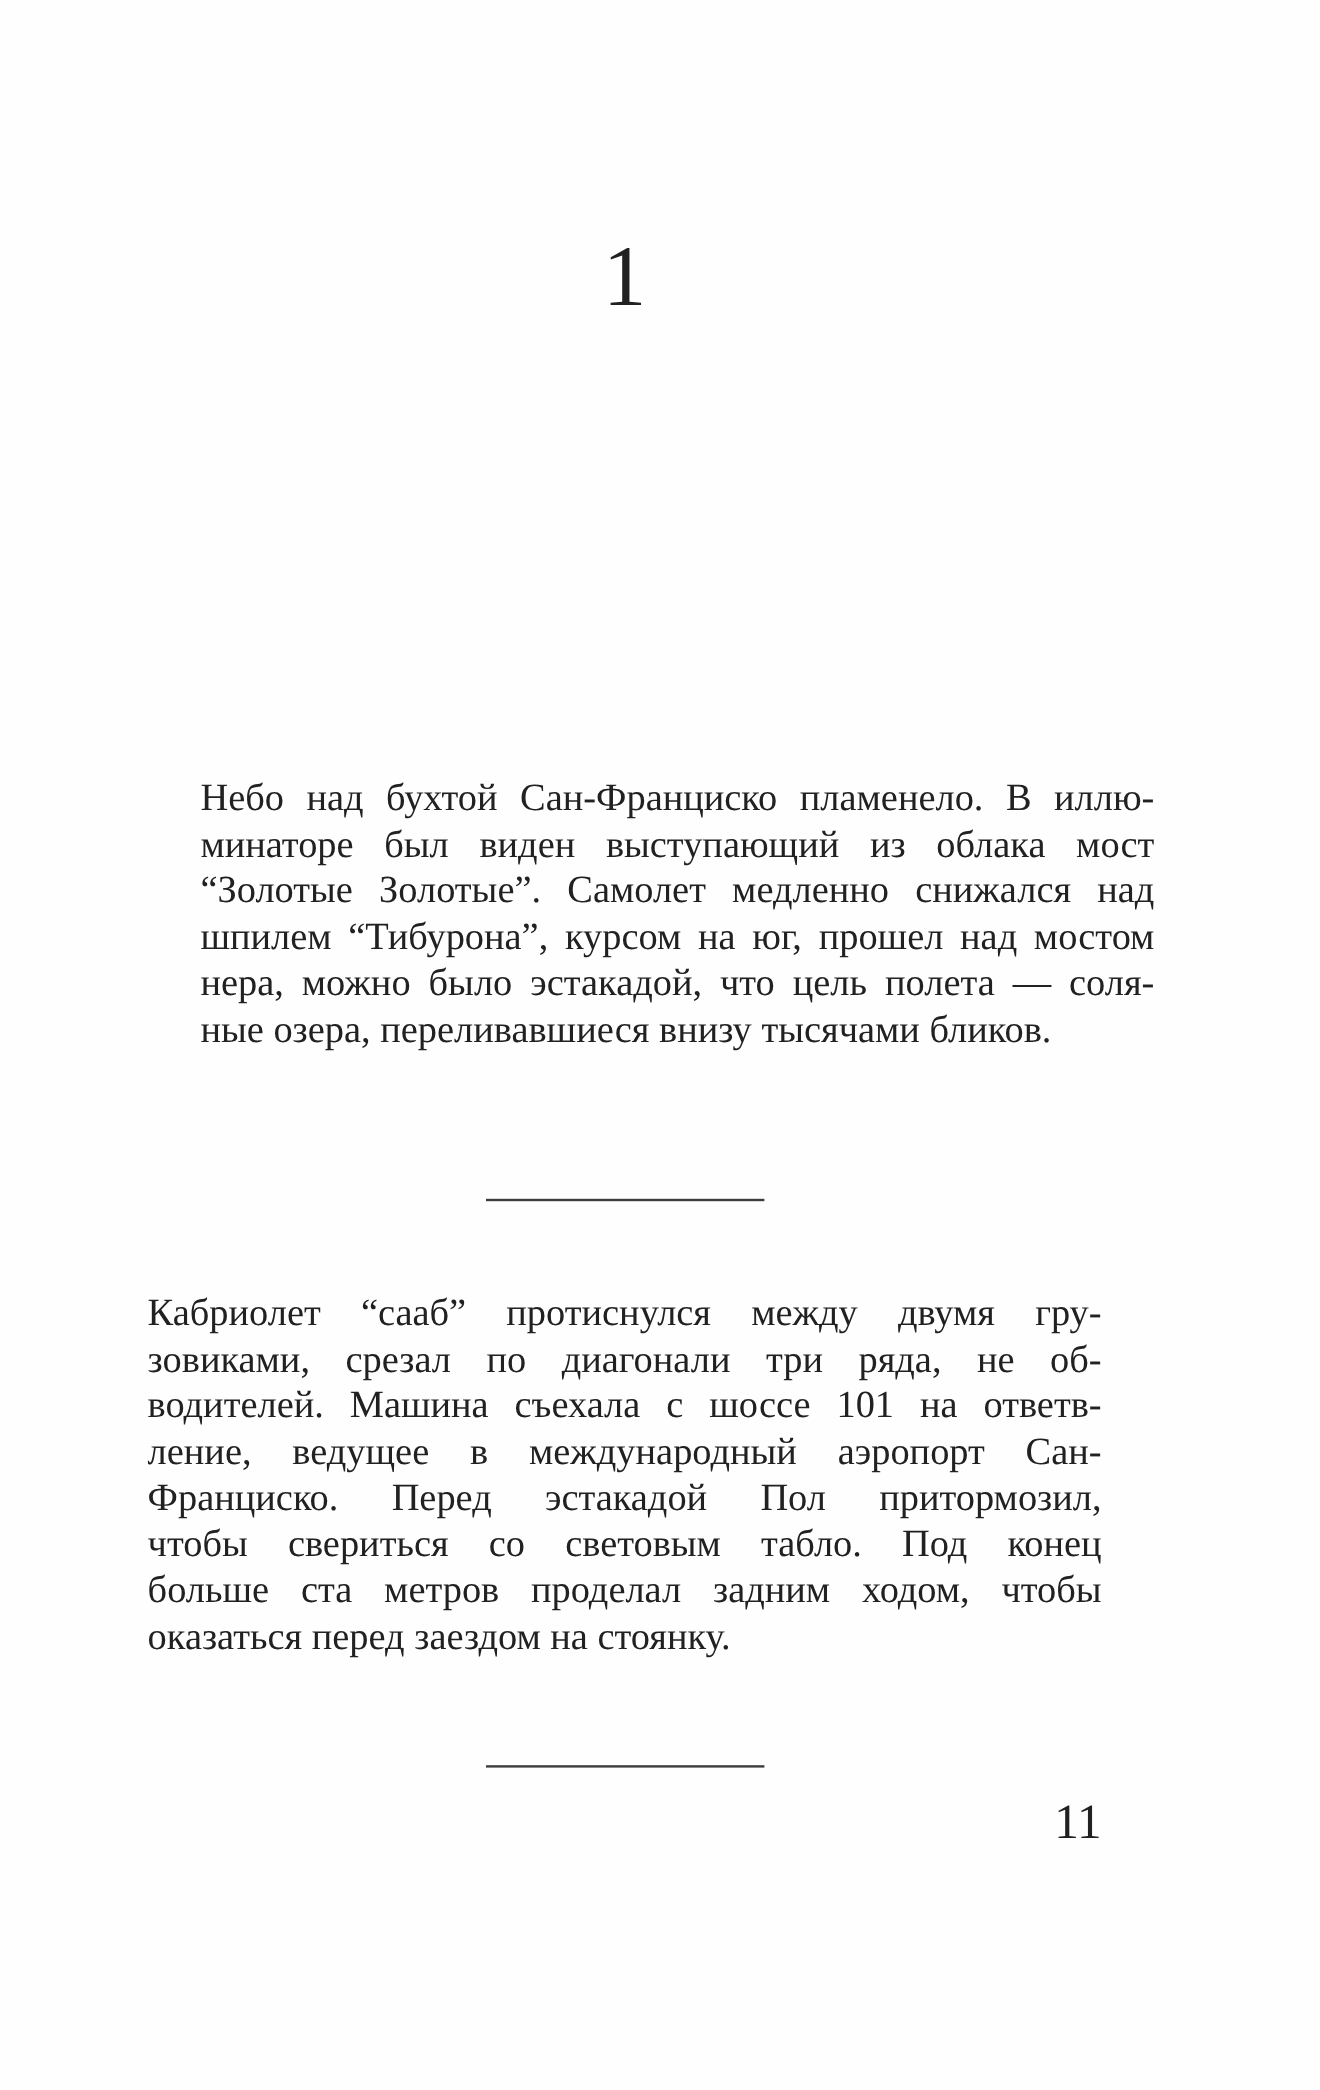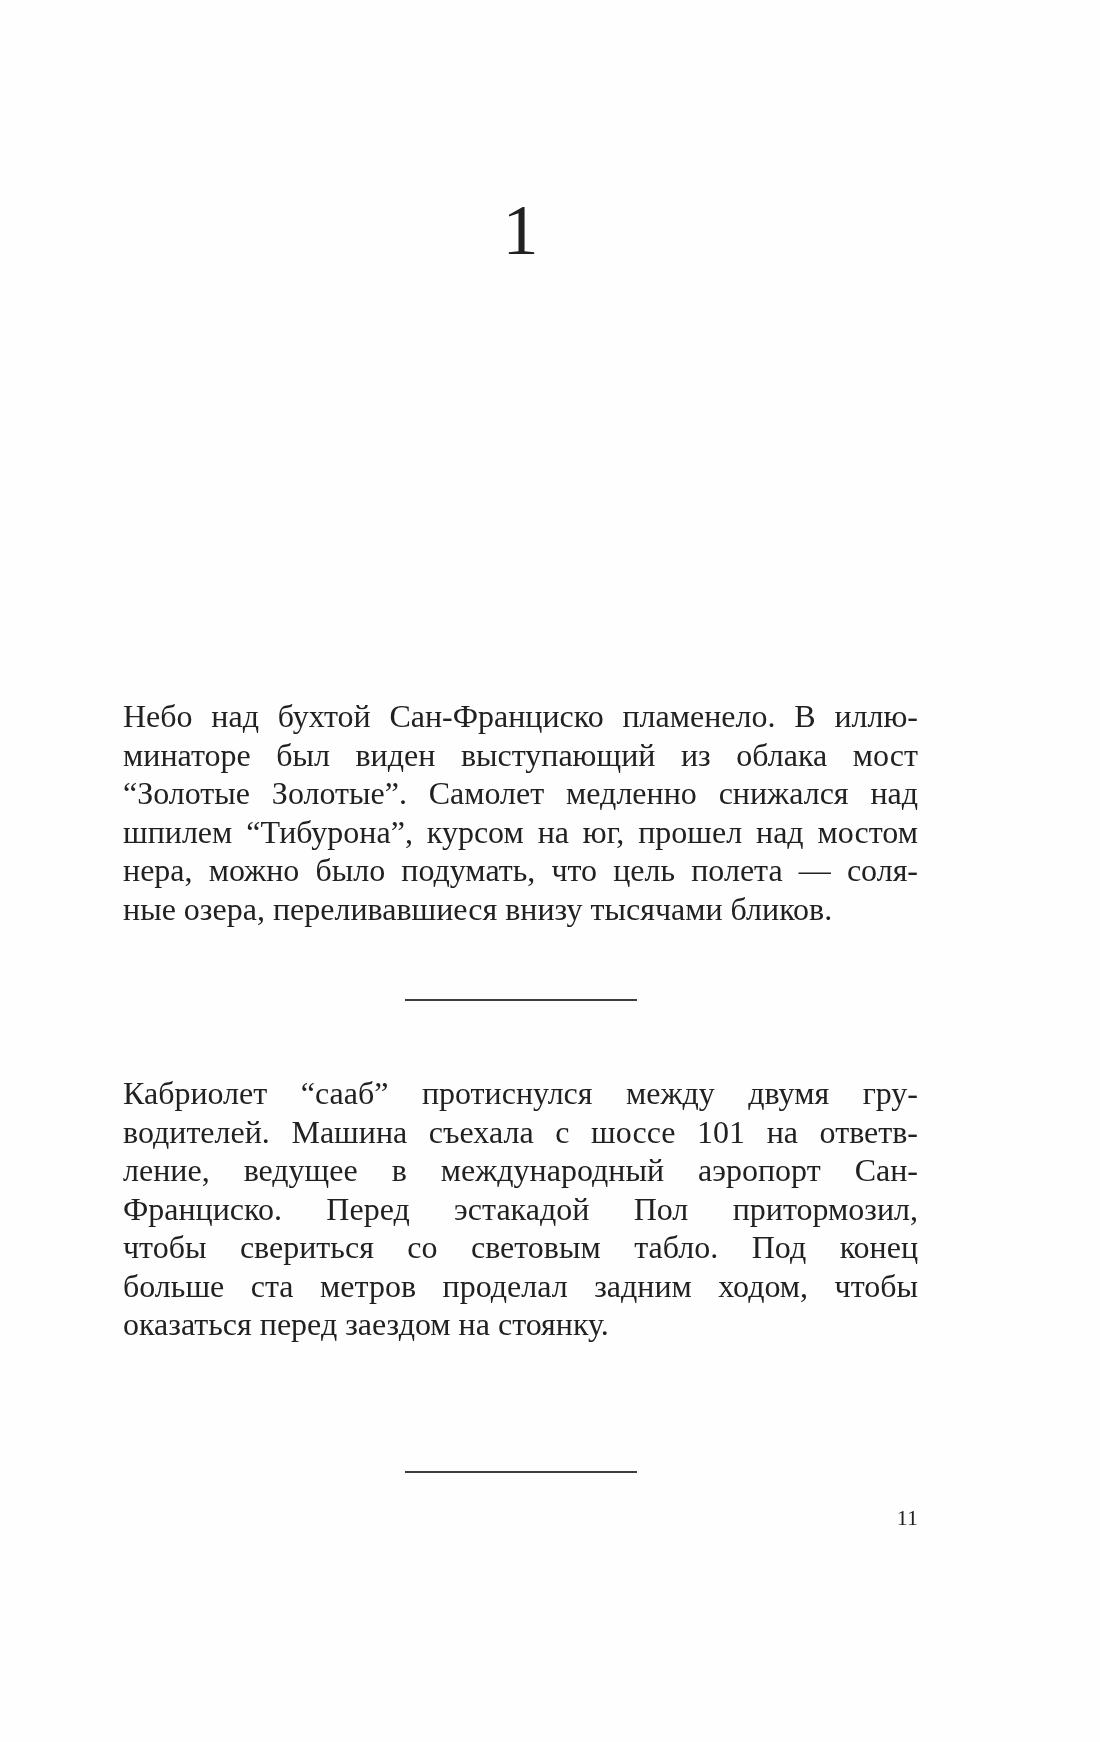--- a/index.html
+++ b/index.html
@@ -37,21 +37,21 @@
     font-weight: normal;
     color: var(--text-color, #212121);
   }
   .para {
     position: absolute;
     left: 0;
     width: 100%;
     font-size: 32px;
     line-height: 38.5px;
   }
-  .para-1 { top: 697px; }
+  .para-1 { top: 645px; margin-left: 44px; }
   .para-2 { top: 1034px; margin-top: 40px; }
   .line {
     text-align: justify;
     text-align-last: justify;
   }
   .line.last {
     text-align-last: left;
     font-family: Liberation Serif, serif;
   }
   .divider {
@@ -61,46 +61,47 @@
     width: 232px;
     height: 0;
     border-top: 2px solid var(--divider-color, #3d3d3d);
   }
   .divider-1 { top: 999px; }
   .divider-2 { top: 1471px; }
   .page-number {
     position: absolute;
     top: 1500px;
     right: 0;
-    font-size: 22px;
+    font-size: 41px;
     line-height: 36px;
     color: var(--text-color, #212121);
   }
 </style>
 </head>
 <body>
 
 <div class="sheet">
   <div class="column">
 
     <div class="chapter-number">1</div>
 
     <div class="para para-1">
       <div class="line">Небо над бухтой Сан-Франциско пламенело. В иллю-</div>
       <div class="line">минаторе был виден выступающий из облака мост</div>
       <div class="line">“Золотые Золотые”. Самолет медленно снижался над</div>
       <div class="line">шпилем “Тибурона”, курсом на юг, прошел над мостом</div>
-      <div class="line">нера, можно было подумать, что цель полета — соля-</div>
+      <div class="line">нера, можно было эстакадой, что цель полета — соля-</div>
       <div class="line last">ные озера, переливавшиеся внизу тысячами бликов.</div>
     </div>
 
     <div class="divider divider-1"></div>
 
     <div class="para para-2">
       <div class="line">Кабриолет “сааб” протиснулся между двумя гру-</div>
+      <div class="line">зовиками, срезал по диагонали три ряда, не об-</div>
       <div class="line">водителей. Машина съехала с шоссе 101 на ответв-</div>
       <div class="line">ление, ведущее в международный аэропорт Сан-</div>
       <div class="line">Франциско. Перед эстакадой Пол притормозил,</div>
       <div class="line">чтобы свериться со световым табло. Под конец</div>
       <div class="line">больше ста метров проделал задним ходом, чтобы</div>
       <div class="line last">оказаться перед заездом на стоянку.</div>
     </div>
 
     <div class="divider divider-2"></div>
 

